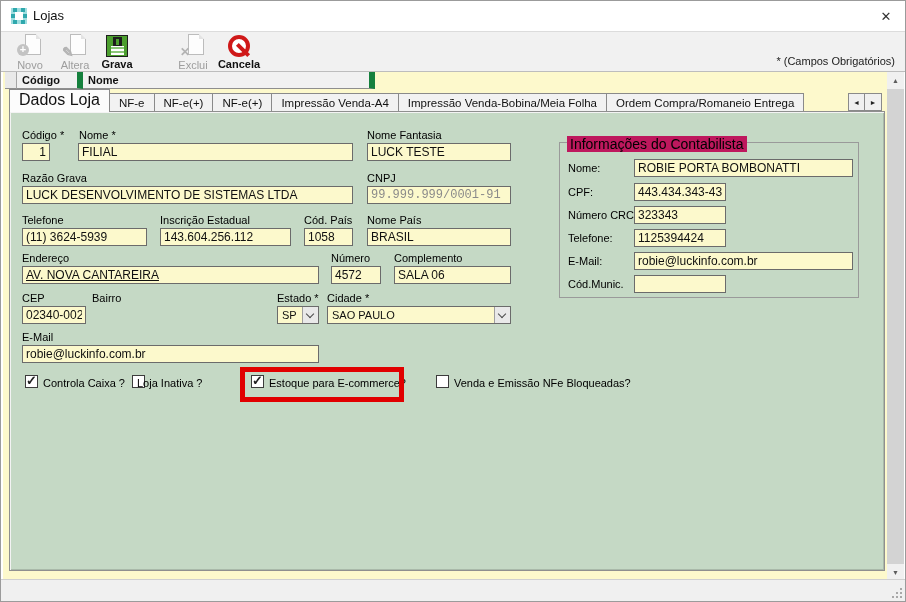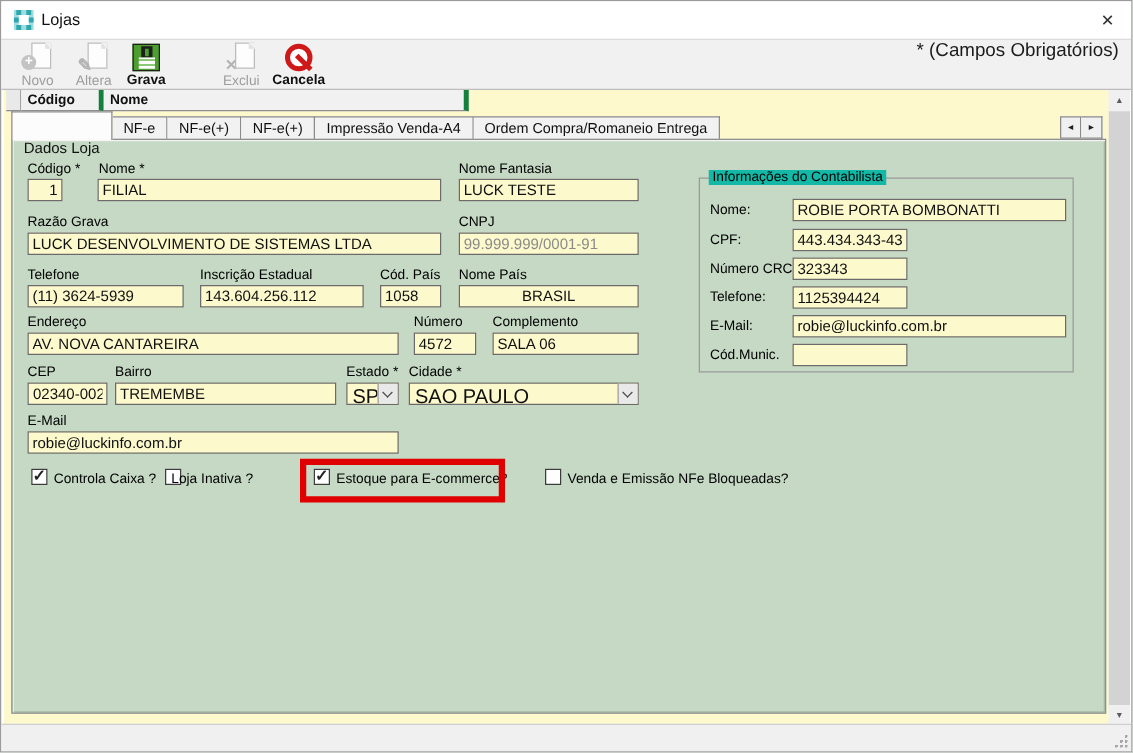--- a/index.html
+++ b/index.html
@@ -35,66 +35,66 @@
               background:#c3c3c3; color:#fff; font-size:11px; font-weight:bold; line-height:11px;
               text-align:center; }
   .floppy { width:22px; height:22px; margin-top:1px; background:#4c9f2f; border:1px solid #1e1e1e; }
   .fshutter { position:absolute; left:6px; top:1px; width:9px; height:9px; background:#1e1e1e; }
   .fslit { position:absolute; left:9px; top:3px; width:3px; height:6px; background:#4c9f2f; }
   .flabel { position:absolute; left:4px; bottom:1px; width:13px; height:9px;
             background:repeating-linear-gradient(0deg,#ffffff 0 2px,#8bc878 2px 4px); }
   .ban { width:22px; height:22px; margin-top:1px; border:4px solid #cf1818; border-radius:50%; background:#fff; }
   .banbar { position:absolute; left:9px; top:3px; width:4px; height:16px; background:#cf1818;
             transform:rotate(-45deg); }
-  .reqnote { position:absolute; right:10px; top:0; font-size:15px; color:#1b1b1b; }
+  .reqnote { position:absolute; right:10px; top:23px; font-size:11px; color:#1b1b1b; }
 
   
   .gridbg { position:absolute; left:2px; top:71px; width:884px; height:509px; background:#fdf9cc; }
   .ghead-ind { position:absolute; left:2px; top:0; width:12px; height:17px; background:#e9e9e9;
                border-right:1px solid #a5a5a5; border-bottom:1px solid #8e8e8e; }
   .ghead { position:absolute; top:0; height:17px; background:#f1f1f1; font-size:11px; font-weight:bold;
-           color:#111; padding:2px 0 0 5px; border-right:4px solid #15803d; border-bottom:1px solid #8e8e8e; }
+           color:#111; padding:2px 0 0 5px; border-right:6px solid #15803d; border-bottom:1px solid #8e8e8e; }
 
   
   .sb { position:absolute; left:886px; top:71px; width:17px; height:509px; background:#f0f0f0; }
   .sbbtn { position:absolute; left:0; width:17px; height:17px; background:#f0f0f0;
            display:flex; align-items:center; justify-content:center; font-size:7px; color:#5c5c5c; }
   .sbbtn.up { top:0; } .sbbtn.down { bottom:0; }
   .sbthumb { position:absolute; left:0; top:17px; width:17px; height:475px; background:#d3d3d3; }
 
   
   .tabbar { position:absolute; left:8px; top:88px; width:876px; height:23px; display:flex; align-items:flex-end; }
   .tab { height:19px; padding:3px 9px 0 9px; font-size:11.5px; color:#111; background:#f2f2f2;
          border:1px solid #8a8a8a; border-bottom:none; white-space:nowrap; cursor:pointer; }
   .tab + .tab { border-left:none; }
-  .tab.active { height:23px; padding-top:21px; background:#fcfcfc; font-size:12px; position:relative; z-index:4; }
+  .tab.active { height:23px; padding-top:1px; background:#fcfcfc; font-size:16px; position:relative; z-index:4; }
   .tabscroll { position:absolute; right:3px; top:4px; display:flex; z-index:5; }
   .tsbtn { width:17px; height:18px; background:#f0f0f0; border:1px solid #8a8a8a;
            font-size:7px; color:#222; display:flex; align-items:center; justify-content:center; cursor:pointer; }
   .tsbtn + .tsbtn { border-left:none; }
   .panelbody { position:absolute; left:8px; top:110px; width:876px; height:460px;
                background:#c5d9c5; border:1px solid #8f8f8f; z-index:2;
                box-shadow:inset 1px 1px 0 #f3f3f3, inset -1px -1px 0 #a9b9a9; }
 
   
   .formlayer { position:absolute; left:0; top:0; width:906px; height:602px; z-index:3; pointer-events:none; }
   .formlayer > * { pointer-events:auto; }
   .lb { position:absolute; font-size:11px; color:#000; white-space:nowrap; }
   .fld { position:absolute; height:18px; background:#fcf9cc; border:1px solid #6b6b6b;
          font-family:inherit; font-size:12px; color:#101010; padding:0 3px; }
   .fld.dis { color:#8a8a8a; }
   .sel { position:absolute; height:18px; background:#fcf9cc; border:1px solid #6b6b6b; cursor:pointer; }
-  .selval { position:absolute; left:4px; top:2px; font-size:16px; color:#101010; white-space:nowrap; }
+  .selval { position:absolute; left:4px; top:2px; font-size:11px; color:#101010; white-space:nowrap; }
   .selbtn { position:absolute; right:0; top:0; width:16px; height:16px; background:#e9e9e9;
             border-left:1px solid #9f9f9f; }
   .chev { position:absolute; left:4px; top:4px; width:6px; height:6px;
           border-right:1.5px solid #4a4a4a; border-bottom:1.5px solid #4a4a4a; transform:rotate(45deg); }
   .group { position:absolute; left:558px; top:141px; width:300px; height:156px;
            border:1px solid #9a9a9a; }
-  .legend { position:absolute; left:7px; top:-7px; background:#14b8a6; padding:0 3px; font-size:11px; color:#000; }
+  .legend { position:absolute; left:7px; top:-7px; background:#be185d; padding:0 3px; font-size:14px; color:#000; }
   .cb { position:absolute; width:13px; height:13px; background:#ffffff; border:1px solid #3c3c3c; cursor:pointer; }
   .cb .mark { position:absolute; left:0px; top:-3px; font-size:13px; font-weight:bold; color:#222; }
   .redbox { position:absolute; left:239px; top:366px; width:164px; height:35px;
             border:5px solid #e10000; pointer-events:none; z-index:6; }
 
   
   .statusbar { position:absolute; left:0; bottom:0; width:100%; height:22px; background:#f0f0f0;
                border-top:1px solid #d0d0d0; z-index:4; }
   .grip { position:absolute; right:3px; bottom:3px; width:10px; height:10px;
           background:
@@ -179,20 +179,21 @@
       <span>▼</span>
     </div>
   </div>
 
   <div class="tabbar">
     <div class="tab active">Dados Loja</div>
     <div class="tab">NF-e</div>
     <div class="tab">NF-e(+)</div>
     <div class="tab">NF-e(+)</div>
     <div class="tab">Impressão Venda-A4</div>
+    <div class="tab">Impressão Venda-Bobina/Meia Folha</div>
     <div class="tab">Ordem Compra/Romaneio Entrega</div>
 
     <div class="tabscroll">
       <div class="tsbtn">
         <span>◄</span>
       </div>
       <div class="tsbtn">
         <span>►</span>
       </div>
     </div>
@@ -204,44 +205,43 @@
     <label class="lb" style="left:21px;top:128px">Código *</label>
     <label class="lb" style="left:78px;top:128px">Nome *</label>
     <label class="lb" style="left:366px;top:128px">Nome Fantasia</label>
     <input class="fld" style="left: 21px; top: 142px; width: 28px; text-align: right;" value="1">
     <input class="fld" style="left: 366px; top: 142px; width: 144px;" value="LUCK TESTE">
     <input class="fld" style="left: 77px; top: 142px; width: 275px;" value="FILIAL">
 
     <label class="lb" style="left:21px;top:171px">Razão Grava</label>
     <label class="lb" style="left:366px;top:171px">CNPJ</label>
     <input class="fld" style="left: 21px; top: 185px; width: 331px;" value="LUCK DESENVOLVIMENTO DE SISTEMAS LTDA">
-    <input class="fld dis" style="left: 366px; top: 185px; width: 144px;" value="99.999.999/0001-91">
+    <input class="fld dis" style="left: 366px; top: 185px; width: 144px; font-family: Liberation Mono, monospace;" value="99.999.999/0001-91">
 
     <label class="lb" style="left:21px;top:213px">Telefone</label>
     <label class="lb" style="left:159px;top:213px">Inscrição Estadual</label>
     <label class="lb" style="left:303px;top:213px">Cód. País</label>
     <label class="lb" style="left:366px;top:213px">Nome País</label>
     <input class="fld" style="left: 21px; top: 227px; width: 125px;" value="(11) 3624-5939">
     <input class="fld" style="left: 159px; top: 227px; width: 131px;" value="143.604.256.112">
     <input class="fld" style="left: 303px; top: 227px; width: 49px;" value="1058">
-    <input class="fld" style="left: 366px; top: 227px; width: 144px; text-align: center;" value="BRASIL">
+    <input class="fld" style="left: 366px; top: 227px; width: 144px;" value="BRASIL">
 
     <label class="lb" style="left:21px;top:251px">Endereço</label>
     <label class="lb" style="left:330px;top:251px">Número</label>
     <label class="lb" style="left:393px;top:251px">Complemento</label>
-    <input class="fld" style="left: 21px; top: 265px; width: 297px;" value="AV. NOVA CANTAREIRA">
+    <input class="fld" style="left: 21px; top: 265px; width: 297px; text-decoration: underline;" value="AV. NOVA CANTAREIRA">
     <input class="fld" style="left: 330px; top: 265px; width: 50px;" value="4572">
     <input class="fld" style="left: 393px; top: 265px; width: 117px;" value="SALA 06">
 
     <label class="lb" style="left:21px;top:291px">CEP</label>
     <label class="lb" style="left:91px;top:291px">Bairro</label>
     <label class="lb" style="left:276px;top:291px">Estado *</label>
     <label class="lb" style="left:326px;top:291px">Cidade *</label>
     <input class="fld" style="left: 21px; top: 305px; width: 64px;" value="02340-002">
-    <input class="fld" style="left: 91px; top: 305px; width: 177px;" value="TREMEMBE">
     <div class="sel" style="left:276px;top:305px;width:42px">
       <span class="selval">SP</span>
       <span class="selbtn">
           <i class="chev"></i>
         </span>
     </div>
     <div class="sel" style="left:326px;top:305px;width:184px">
       <span class="selval">SAO PAULO</span>
       <span class="selbtn">
           <i class="chev"></i>

